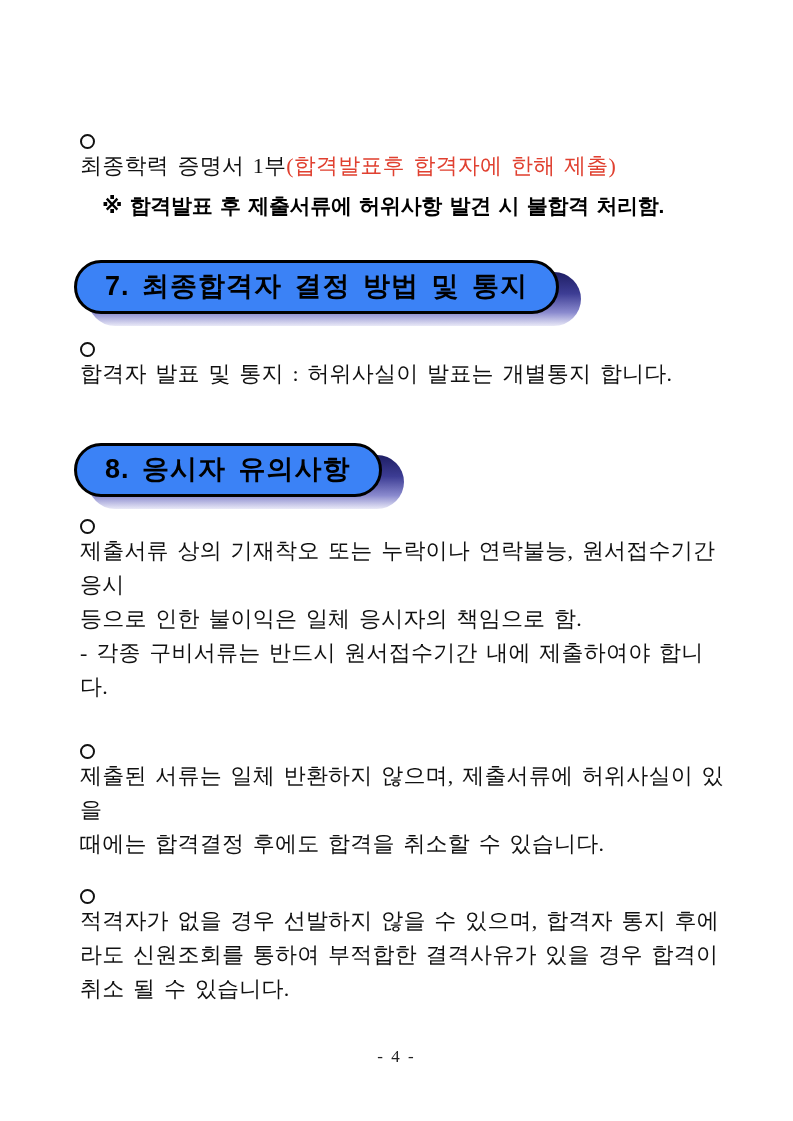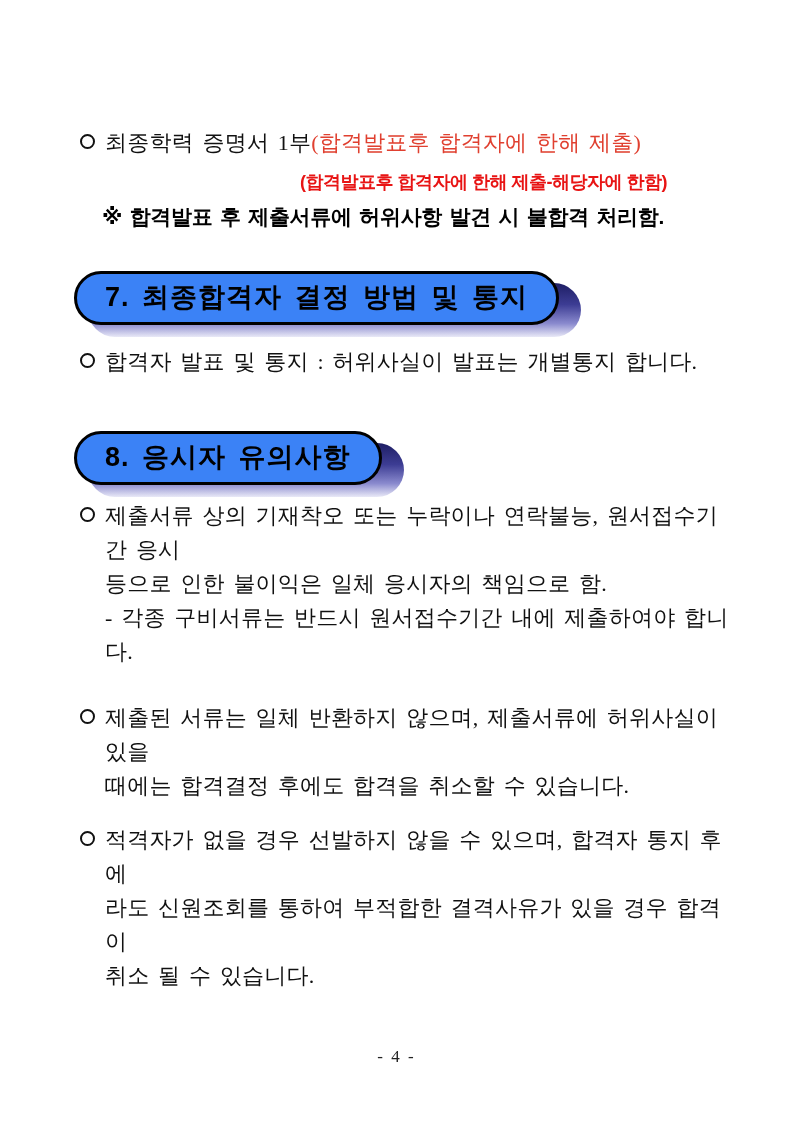--- a/index.html
+++ b/index.html
@@ -16,20 +16,21 @@
   }
   .content {
     padding: 126px 62px 0 62px;
   }
 
   
   .bullet-row {
     display: flex;
     align-items: flex-start;
     margin-left: 18px;
+    flex-direction: column;
   }
   .ring {
     flex: none;
     width: 15px;
     height: 15px;
     border: 2.3px solid #111;
     border-radius: 50%;
     margin: 8px 10px 0 0;
   }
   .btext {
@@ -112,21 +113,20 @@
 <body>
 
 <div class="page">
   <div class="content">
 
     
     <div class="bullet-row attach-line">
       <span class="ring"></span>
       <div class="btext"><span>최종학력 증명서 1부</span><span class="red-big">(합격발표후 합격자에 한해 제출)</span></div>
     </div>
-    <div class="red-note">(합격발표후 합격자에 한해 제출-해당자에 한함)</div>
     <div class="warning">※ 합격발표 후 제출서류에 허위사항 발견 시 불합격 처리함.</div>
 
     
     <div class="sec-header">
       <div class="hdr-shadow"></div>
       <div class="hdr-box">
         <span>7. 최종합격자 결정 방법 및 통지</span>
       </div>
     </div>
 

